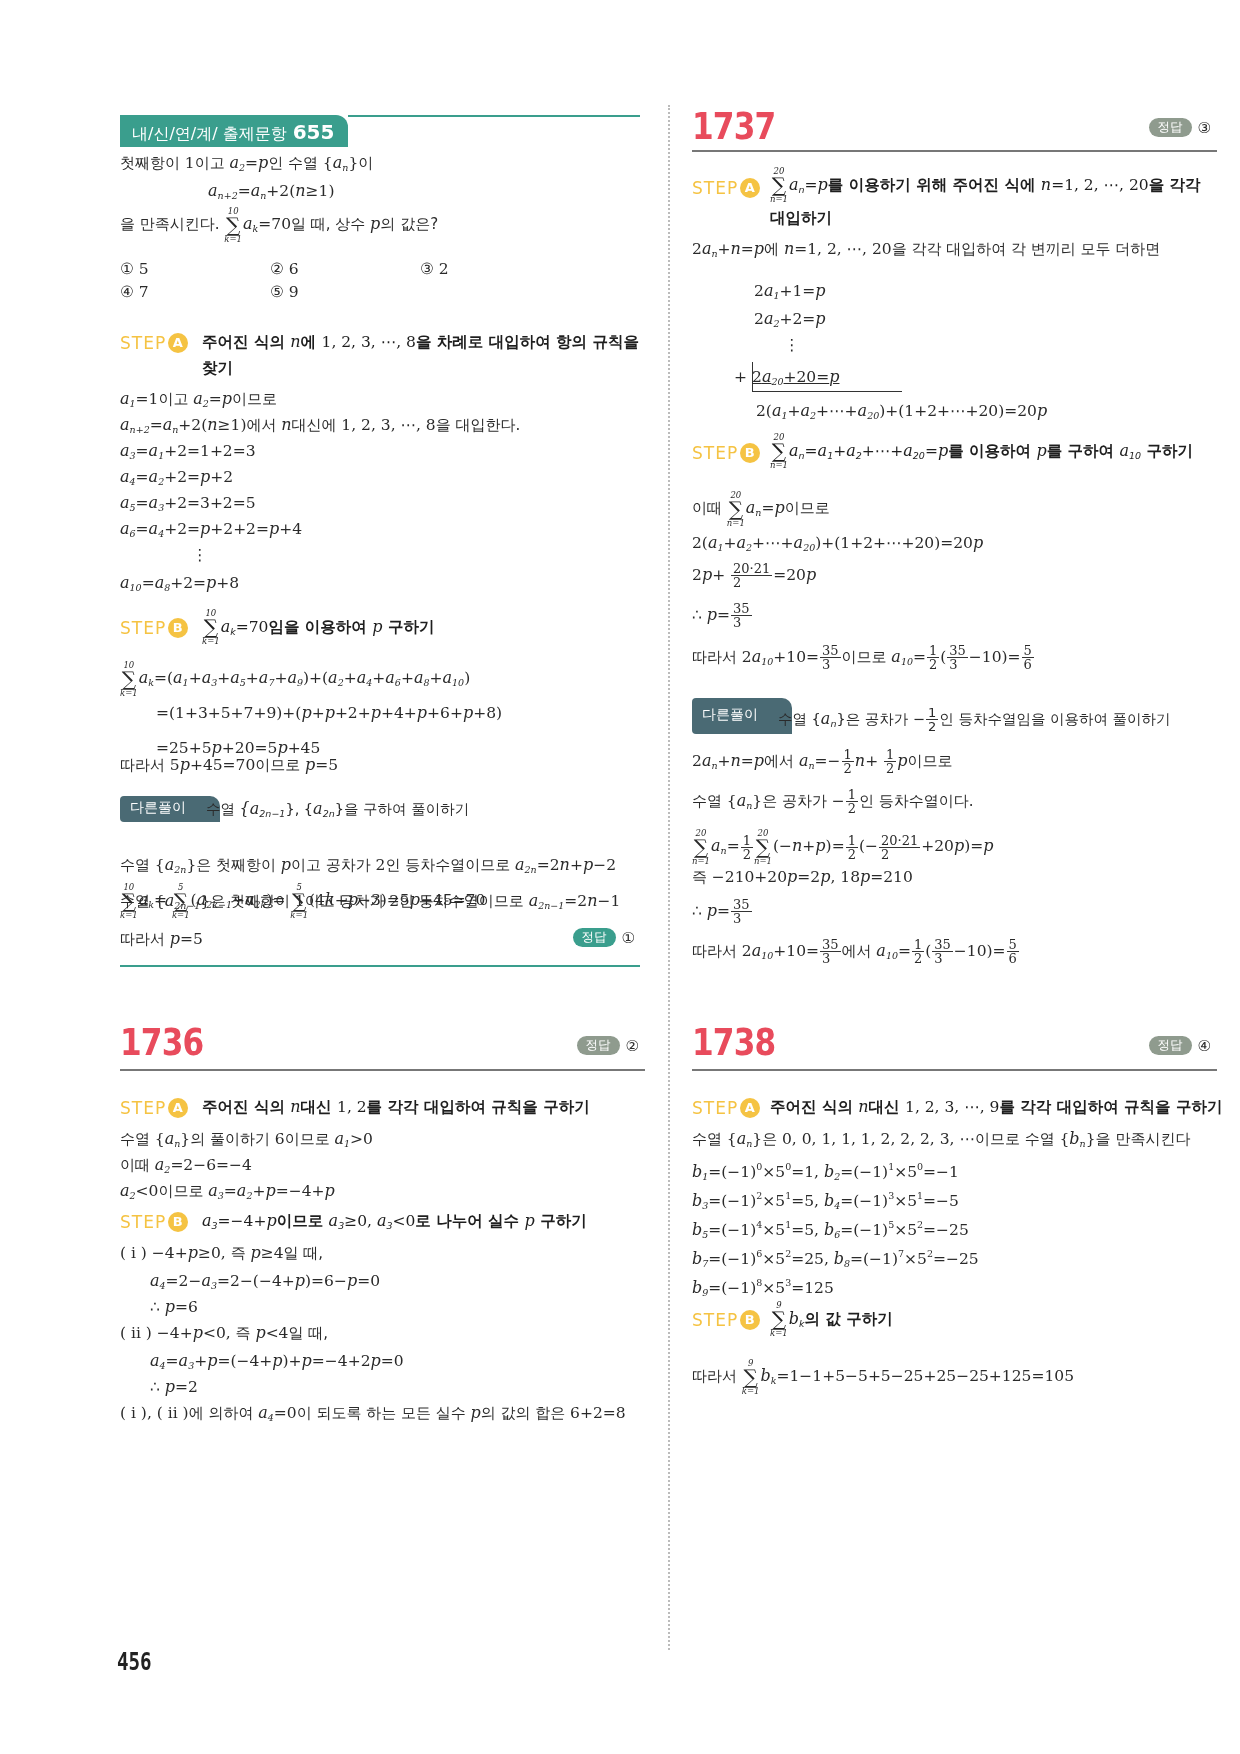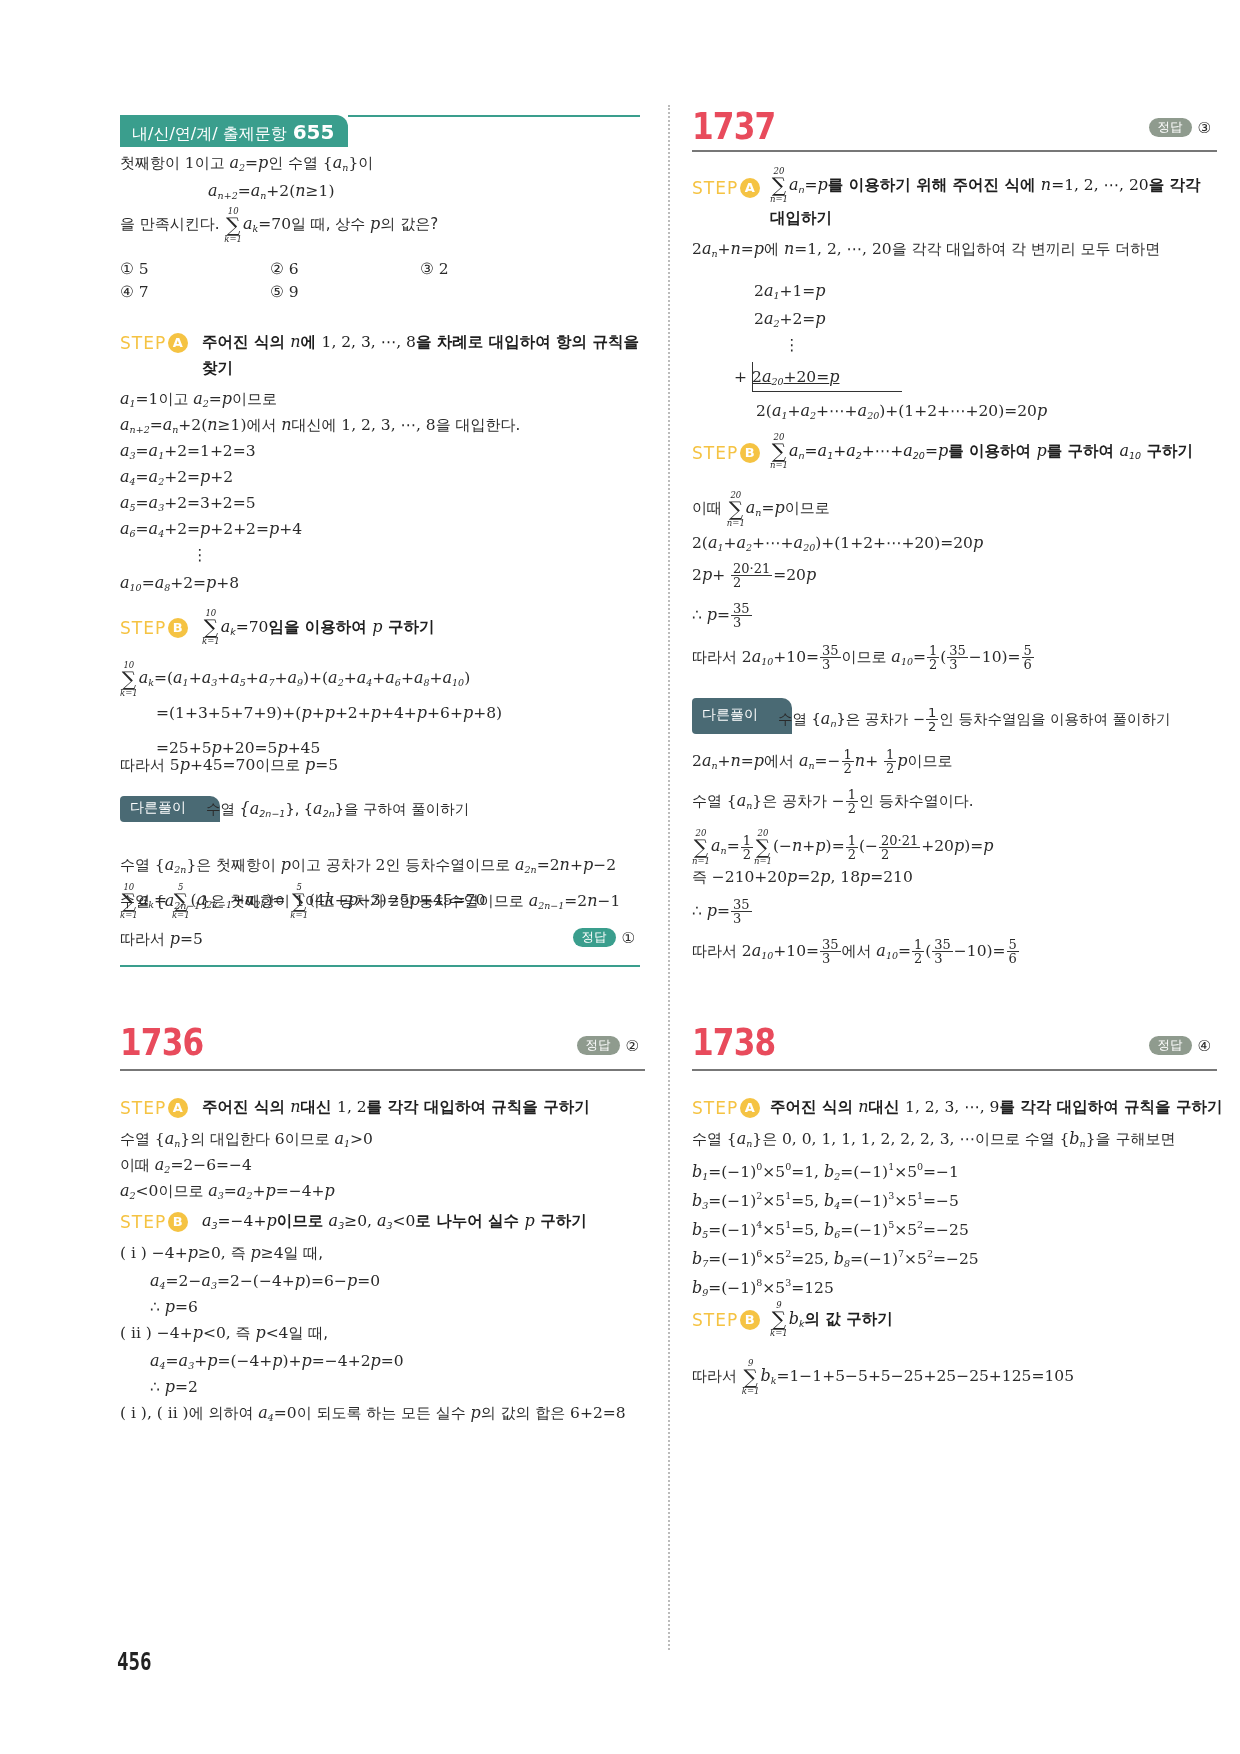--- a/index.html
+++ b/index.html
@@ -136,21 +136,21 @@
     <span>②</span>
   </div>
   <div class="prob-rule" style="top:1069px;"></div>
 
   <div class="step-label" style="top:1098px;">
     <span>STEP</span>
       <span class="step-circle">A</span>
   </div>
   <div class="step-title" style="top:1097px; left:82px;">주어진 식의 <span class="m" style="font-weight:normal">n</span>대신 <span style="font-family:'DejaVu Serif',serif;font-weight:normal">1, 2</span>를 각각 대입하여 규칙을 구하기</div>
 
-  <div class="line" style="top:1128px;"><span class="k">수열 </span>{<span class="m">a</span><span class="sub">n</span>}<span class="k">의 대입한다 </span>6<span class="k">이므로 </span><span class="m">a</span><span class="sub">1</span>&gt;0</div>
+  <div class="line" style="top:1128px;"><span class="k">수열 </span>{<span class="m">a</span><span class="sub">n</span>}<span class="k">의 풀이하기 </span>6<span class="k">이므로 </span><span class="m">a</span><span class="sub">1</span>&gt;0</div>
   <div class="line" style="top:1154px;"><span class="k">이때 </span><span class="m">a</span><span class="sub">2</span>=2−6=−4</div>
   <div class="line" style="top:1180px;"><span class="m">a</span><span class="sub">2</span>&lt;0<span class="k">이므로 </span><span class="m">a</span><span class="sub">3</span>=<span class="m">a</span><span class="sub">2</span>+<span class="m">p</span>=−4+<span class="m">p</span></div>
 
   <div class="step-label" style="top:1212px;">
     <span>STEP</span>
       <span class="step-circle">B</span>
   </div>
   <div class="step-title" style="top:1211px; left:82px;"><span class="m" style="font-weight:normal">a</span><span class="sub" style="font-weight:normal">3</span><span style="font-family:'DejaVu Serif',serif;font-weight:normal">=−4+</span><span class="m" style="font-weight:normal">p</span>이므로 <span class="m" style="font-weight:normal">a</span><span class="sub" style="font-weight:normal">3</span><span style="font-family:'DejaVu Serif',serif;font-weight:normal">≥0, </span><span class="m" style="font-weight:normal">a</span><span class="sub" style="font-weight:normal">3</span><span style="font-family:'DejaVu Serif',serif;font-weight:normal">&lt;0</span>로 나누어 실수 <span class="m" style="font-weight:normal">p</span> 구하기</div>
 
   <div class="line" style="top:1242px;">( i ) −4+<span class="m">p</span>≥0, <span class="k">즉 </span><span class="m">p</span>≥4<span class="k">일 때,</span></div>
@@ -215,21 +215,21 @@
     <span>④</span>
   </div>
   <div class="prob-rule" style="top:1069px;"></div>
 
   <div class="step-label" style="top:1098px;">
     <span>STEP</span>
       <span class="step-circle">A</span>
   </div>
   <div class="step-title" style="top:1097px; left:78px;">주어진 식의 <span class="m" style="font-weight:normal">n</span>대신 <span style="font-family:'DejaVu Serif',serif;font-weight:normal">1, 2, 3, ⋯, 9</span>를 각각 대입하여 규칙을 구하기</div>
 
-  <div class="line" style="top:1128px;"><span class="k">수열 </span>{<span class="m">a</span><span class="sub">n</span>}<span class="k">은 </span>0, 0, 1, 1, 1, 2, 2, 2, 3, ⋯<span class="k">이므로 수열 </span>{<span class="m">b</span><span class="sub">n</span>}<span class="k">을 구해보면</span></div>
+  <div class="line" style="top:1128px;"><span class="k">수열 </span>{<span class="m">a</span><span class="sub">n</span>}<span class="k">은 </span>0, 0, 1, 1, 1, 2, 2, 2, 3, ⋯<span class="k">이므로 수열 </span>{<span class="m">b</span><span class="sub">n</span>}<span class="k">을 만족시킨다</span></div>
   <div class="line" style="top:1156px;"><span class="m">b</span><span class="sub">1</span>=(−1)<span class="sup">0</span>×5<span class="sup">0</span>=1, <span class="m">b</span><span class="sub">2</span>=(−1)<span class="sup">1</span>×5<span class="sup">0</span>=−1</div>
   <div class="line" style="top:1185px;"><span class="m">b</span><span class="sub">3</span>=(−1)<span class="sup">2</span>×5<span class="sup">1</span>=5, <span class="m">b</span><span class="sub">4</span>=(−1)<span class="sup">3</span>×5<span class="sup">1</span>=−5</div>
   <div class="line" style="top:1214px;"><span class="m">b</span><span class="sub">5</span>=(−1)<span class="sup">4</span>×5<span class="sup">1</span>=5, <span class="m">b</span><span class="sub">6</span>=(−1)<span class="sup">5</span>×5<span class="sup">2</span>=−25</div>
   <div class="line" style="top:1243px;"><span class="m">b</span><span class="sub">7</span>=(−1)<span class="sup">6</span>×5<span class="sup">2</span>=25, <span class="m">b</span><span class="sub">8</span>=(−1)<span class="sup">7</span>×5<span class="sup">2</span>=−25</div>
   <div class="line" style="top:1272px;"><span class="m">b</span><span class="sub">9</span>=(−1)<span class="sup">8</span>×5<span class="sup">3</span>=125</div>
 
   <div class="step-label" style="top:1310px;">
     <span>STEP</span>
       <span class="step-circle">B</span>
   </div>

